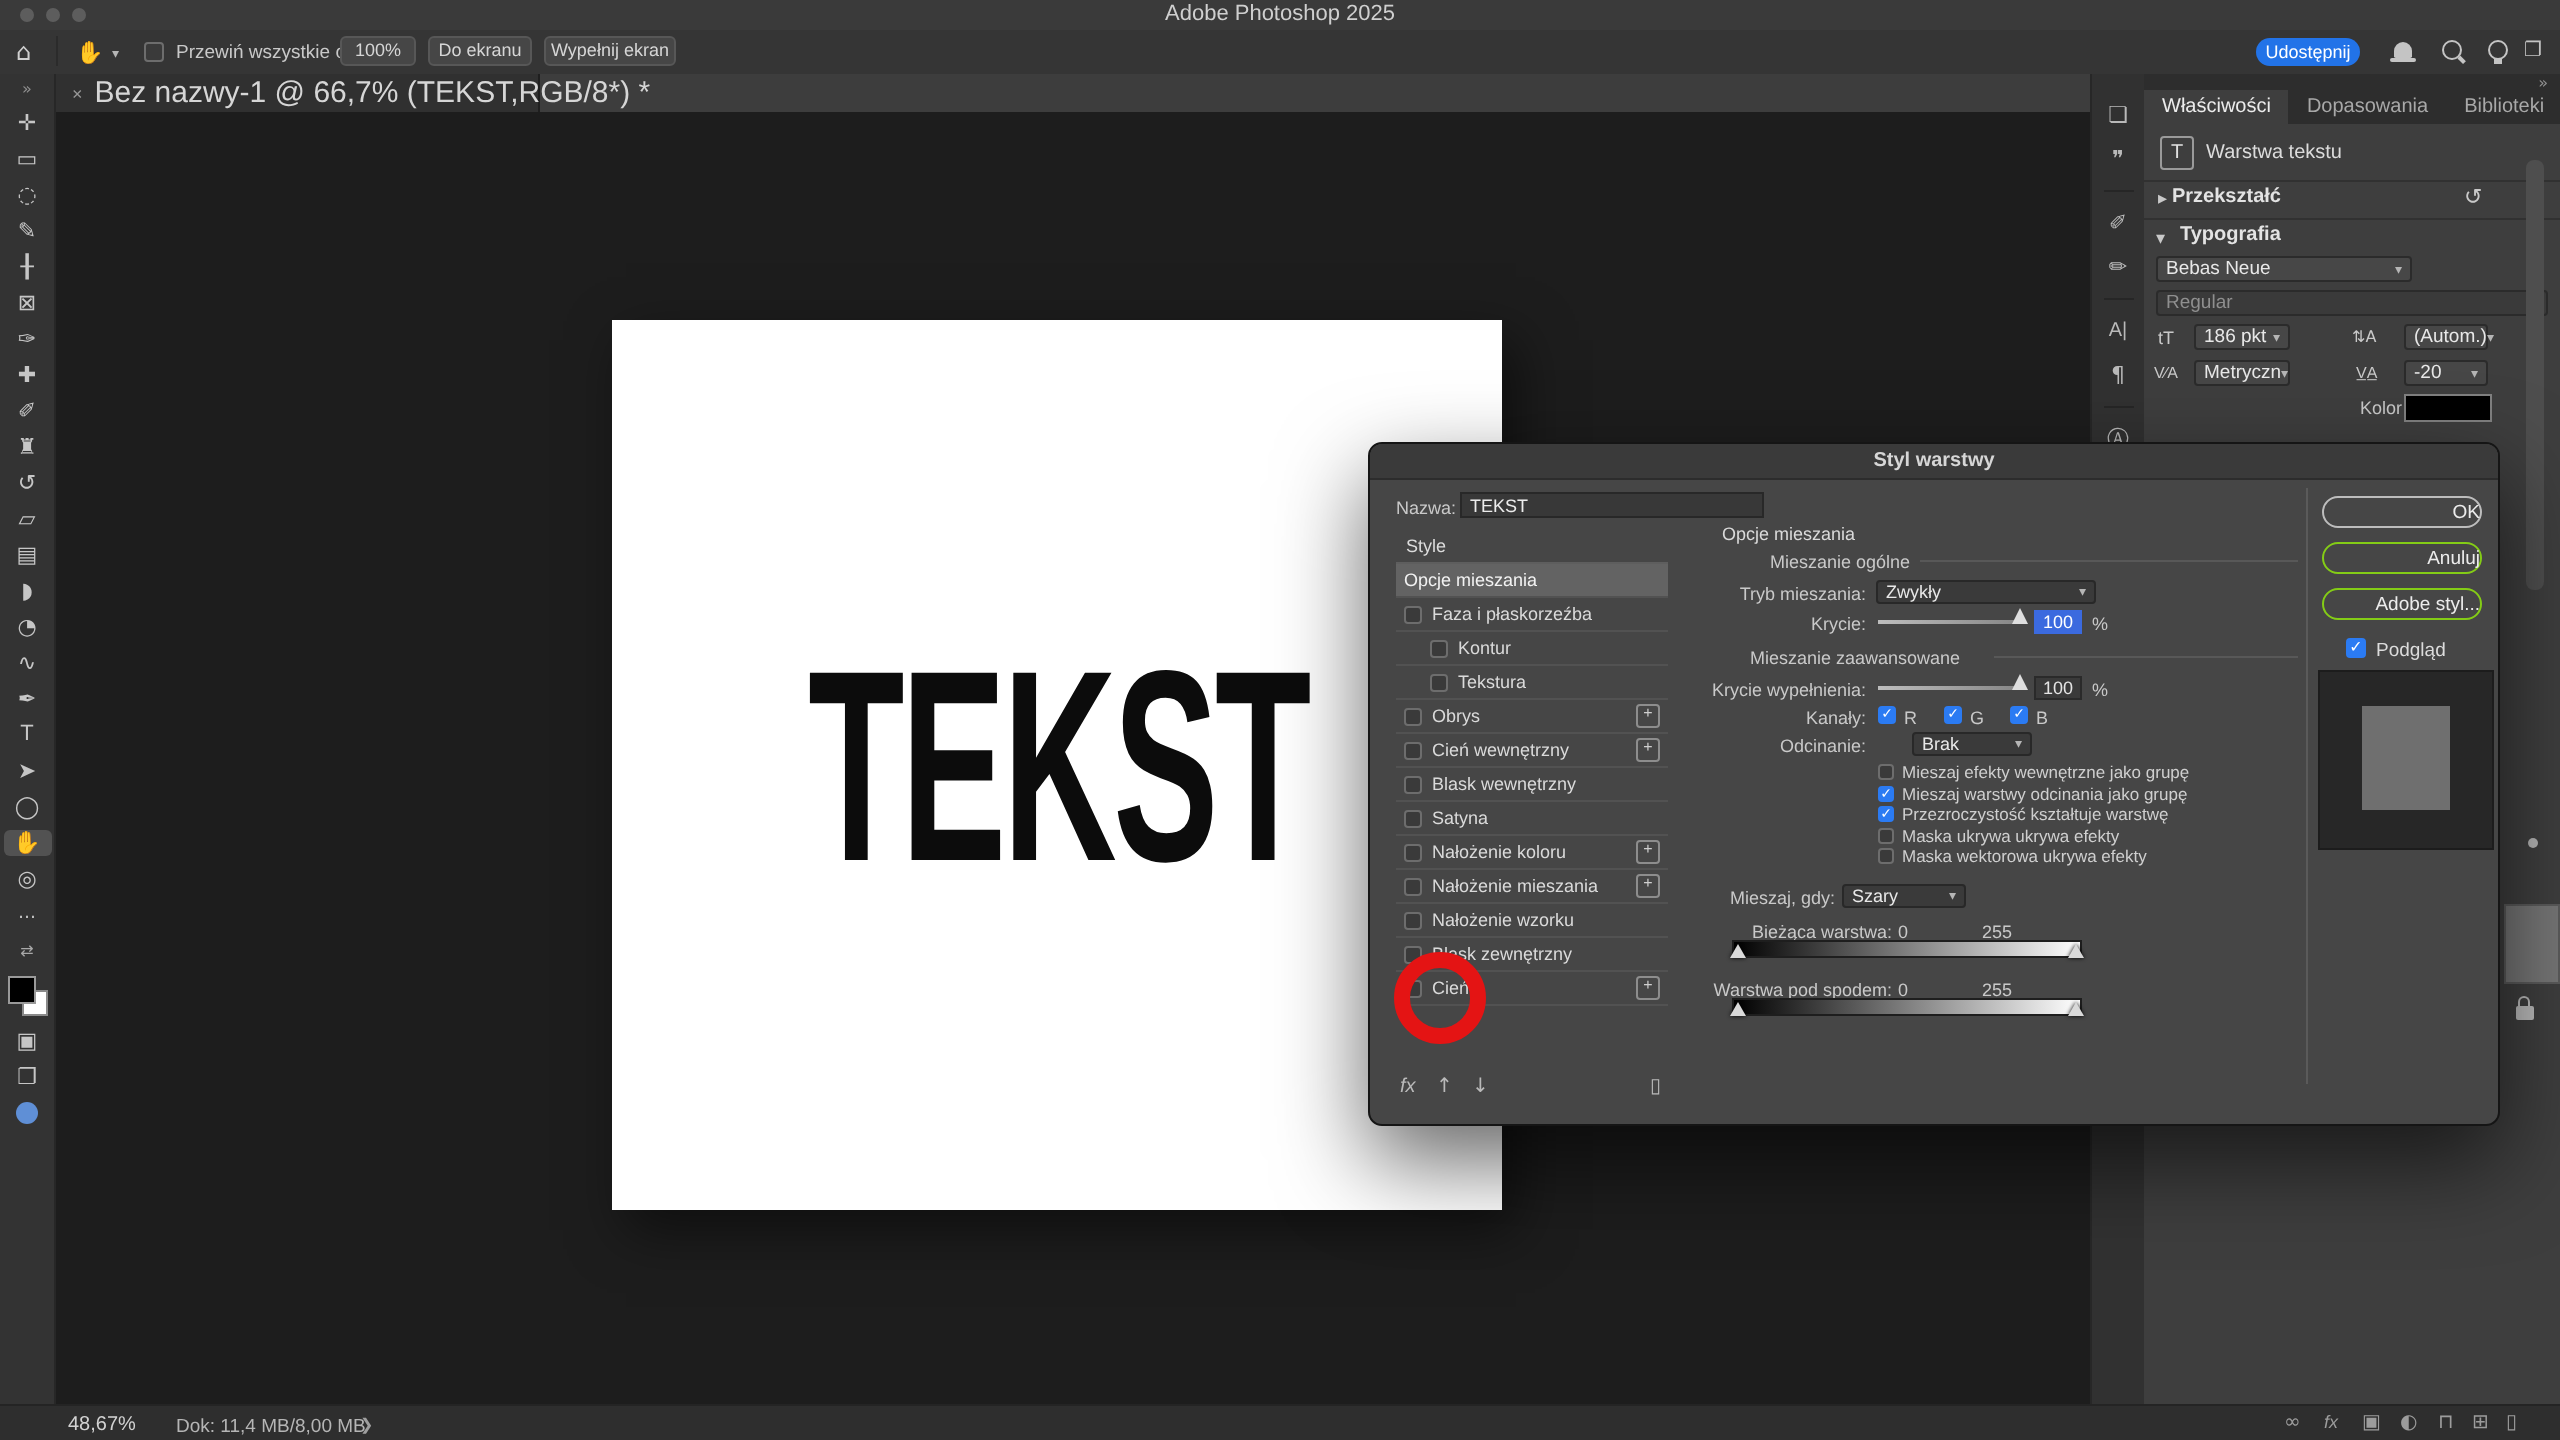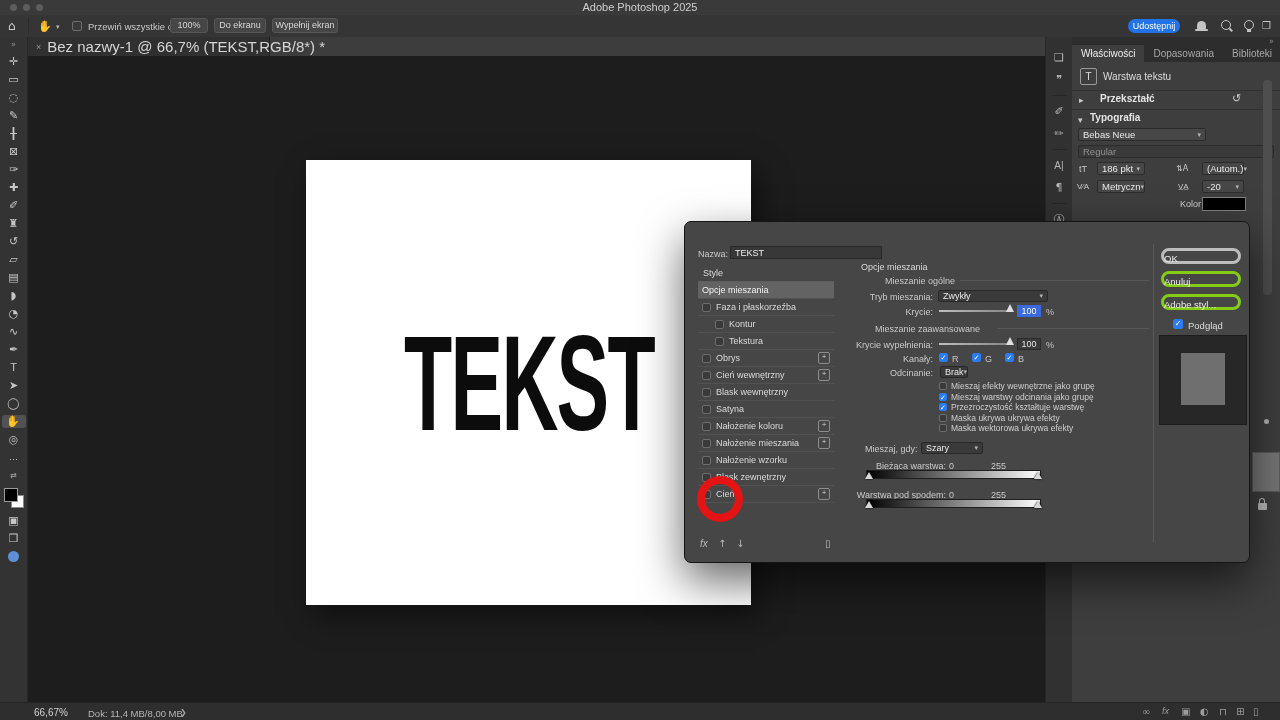--- a/index.html
+++ b/index.html
@@ -95,22 +95,22 @@
   .slider .thumb{position:absolute;top:0;right:-1px;width:0;height:0;border-left:4px solid transparent;
                  border-right:4px solid transparent;border-bottom:8px solid #dedede}
   .valbox{position:absolute;width:24px;height:12px;background:#3a3a3a;border:1px solid #2a2a2a;font-size:9px;
           color:#e4e4e4;text-align:center;line-height:11px;box-sizing:border-box}
   .valbox.hl{background:#3b6adf;border-color:#3b6adf;color:#fff}
   .chkrow{display:flex;align-items:center;gap:4px;height:10.5px;font-size:8.5px;color:#cfcfcf}
   .chkrow .cb{width:8px;height:8px;font-size:7px;line-height:7px}
   .gbar{position:absolute;width:175px;height:9px;background:linear-gradient(to right,#000,#fff);border:1px solid #1e1e1e;box-sizing:border-box}
   .gthumb{position:absolute;width:0;height:0;border-left:4px solid transparent;border-right:4px solid transparent;
           border-bottom:7px solid #d9d9d9;filter:drop-shadow(0 0 1px #000)}
-  .pillbtn{position:absolute;width:80px;height:16px;border:3px solid #84cc16;border-radius:9px;color:#ececec;
-           font-size:9.5px;text-align:left;line-height:15px;box-sizing:border-box}
+  .pillbtn{position:absolute;width:80px;height:16px;border:1px solid #84cc16;border-radius:9px;color:#ececec;
+           font-size:9.5px;text-align:right;line-height:15px;box-sizing:border-box}
   .vline{position:absolute;width:1px;background:#5a5a5a}
   .prevbox{position:absolute;background:#272727;border:1px solid #1c1c1c}
   .previn{position:absolute;background:#6f6f6f}
   .dfoot{position:absolute;font-size:10px;color:#b9b9b9}
   
   .lock{position:absolute;width:9px;height:7px;background:#b9b9b9;border-radius:1px}
   .lock:before{content:"";position:absolute;top:-5px;left:1px;width:6px;height:6px;border:1.5px solid #b9b9b9;
                border-bottom:none;border-radius:4px 4px 0 0;box-sizing:border-box}
   .anno{position:absolute;left:697px;top:476px;width:46px;height:46px;border:8px solid #e41414;
         border-radius:50%;box-sizing:border-box;z-index:60}
@@ -211,21 +211,21 @@
   <div class="abs ptabs">
     <div class="ptab act">Właściwości</div>
     <div class="ptab">Dopasowania</div>
     <div class="ptab">Biblioteki</div>
 
   </div>
   <div class="tbox" style="left:8px;top:31px">T</div>
   <div class="plabel" style="left:31px;top:34px">Warstwa tekstu</div>
   <div class="hrow" style="top:53px"></div>
   <div class="picon g caret" style="left:7px;top:58px">▸</div>
-  <div class="plabel pbold" style="left:28px;top:56px">Przekształć</div>
+  <div class="plabel pbold" style="left:14px;top:56px">Przekształć</div>
   <div class="picon g" style="left:160px;top:55px;font-size:11px">↺</div>
   <div class="hrow" style="top:72px"></div>
   <div class="picon g caret" style="left:6px;top:78px">▾</div>
   <div class="plabel pbold" style="left:18px;top:75px">Typografia</div>
   <div class="psel" style="left:6px;top:91px;width:128px">
     <span>Bebas Neue</span>
     <span class="caret g">▾</span>
   </div>
   <div class="psel" style="left:6px;top:108px;width:196px;background:#3a3a3a;color:#8f8f8f">
     <span>Regular</span>
@@ -253,33 +253,34 @@
   <div class="picon" style="left:108px;top:162px">Kolor</div>
   <div class="abs" style="left:130px;top:160px;width:42px;height:12px;background:#000;border:1px solid #808080"></div>
 </div>
 
 <div class="abs" style="left:1263px;top:80px;width:9px;height:215px;background:#4e4e4e;border-radius:4px;z-index:11"></div>
 <div class="abs" style="left:1264px;top:419px;width:5px;height:5px;border-radius:50%;background:#b3b3b3;z-index:11"></div>
 <div class="abs" style="left:1252px;top:452px;width:26px;height:38px;background:#757575;border:1px solid #5a5a5a;z-index:11"></div>
 <div class="lock" style="left:1258px;top:503px;z-index:11"></div>
 
 <div class="abs statusbar">
-  <div class="abs" style="left:34px;top:4px;font-size:10px;color:#d2d2d2">66,67%</div>
+  <div class="abs" style="left:34px;top:4px;font-size:10px;color:#d2d2d2">48,67%</div>
   <div class="abs" style="left:88px;top:5px;font-size:9.5px;color:#b5b5b5">Dok: 11,4 MB/8,00 MB</div>
   <div class="abs g" style="left:180px;top:5px;font-size:8px;color:#9f9f9f">❯</div>
   <div class="abs g" style="left:1142px;top:3px;font-size:10px;color:#9c9c9c">∞</div>
   <div class="abs" style="left:1162px;top:3px;font-size:9px;font-style:italic;color:#9c9c9c">fx</div>
   <div class="abs g" style="left:1181px;top:3px;font-size:10px;color:#9c9c9c">▣</div>
   <div class="abs g" style="left:1200px;top:3px;font-size:10px;color:#9c9c9c">◐</div>
   <div class="abs g" style="left:1219px;top:3px;font-size:10px;color:#9c9c9c">⊓</div>
   <div class="abs g" style="left:1236px;top:3px;font-size:10px;color:#9c9c9c">⊞</div>
   <div class="abs g" style="left:1253px;top:3px;font-size:10px;color:#9c9c9c">▯</div>
 </div>
 
 <div class="abs dialog">
+  <div class="dtitle">Styl warstwy</div>
 
   <div class="dlabel" style="left:13px;top:27px">Nazwa:</div>
   <div class="dinput" style="left:45px;top:24px;width:152px">TEKST</div>
 
   <div class="stylelist">
     <div class="slhead">Style</div>
     <div class="slrow selr">
       <span>Opcje mieszania</span>
     </div>
     <div class="slrow">
@@ -373,21 +374,21 @@
 
   <div class="dlabel rlab" style="left:128px;top:132px">Kanały:</div>
   <span class="cb on abs" style="left:254px;top:131px;width:9px;height:9px;font-size:7px;line-height:8px">✓</span>
   <div class="dlabel" style="left:267px;top:132px">R</div>
   <span class="cb on abs" style="left:287px;top:131px;width:9px;height:9px;font-size:7px;line-height:8px">✓</span>
   <div class="dlabel" style="left:300px;top:132px">G</div>
   <span class="cb on abs" style="left:320px;top:131px;width:9px;height:9px;font-size:7px;line-height:8px">✓</span>
   <div class="dlabel" style="left:333px;top:132px">B</div>
 
   <div class="dlabel rlab" style="left:128px;top:146px">Odcinanie:</div>
-  <div class="dsel" style="left:255px;top:144px;width:28px">
+  <div class="dsel" style="left:271px;top:144px;width:60px">
     <span>Brak</span>
     <span class="caret g">▾</span>
   </div>
 
   <div class="abs" style="left:254px;top:159px">
     <div class="chkrow">
       <span class="cb"></span>
       <span>Mieszaj efekty wewnętrzne jako grupę</span>
     </div>
     <div class="chkrow">

